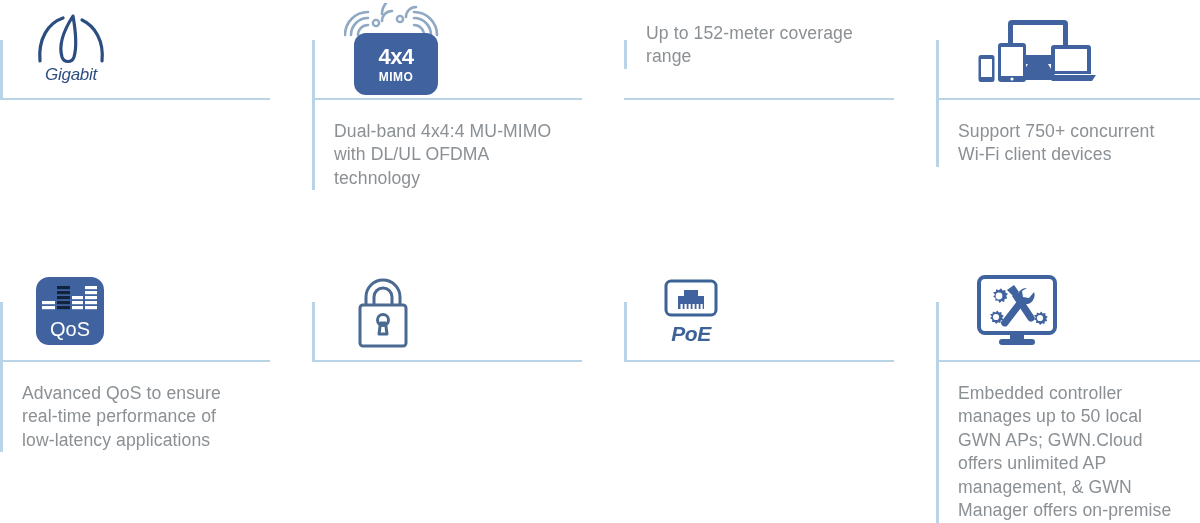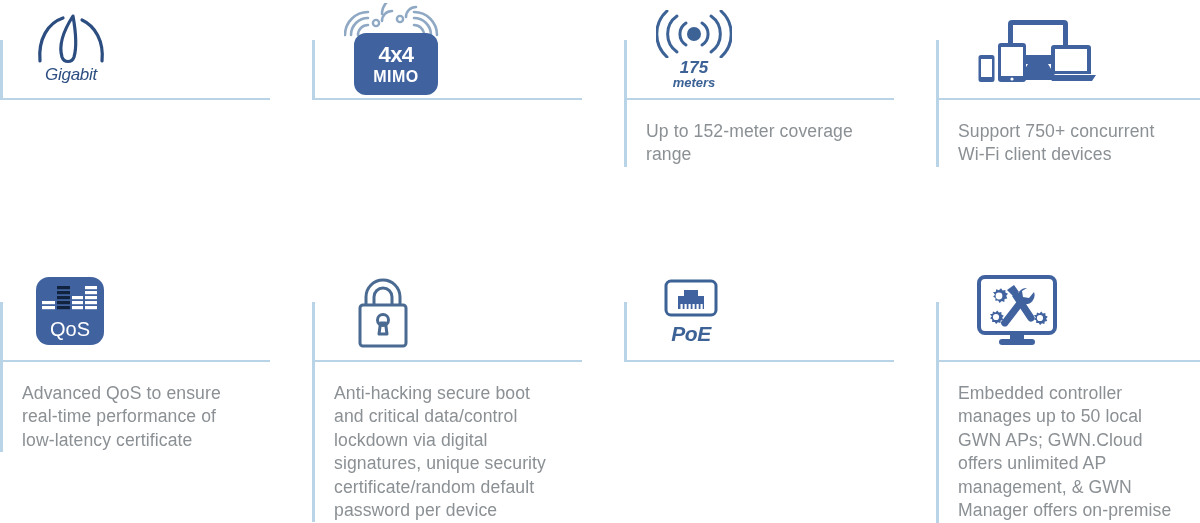--- a/index.html
+++ b/index.html
@@ -76,21 +76,21 @@
     justify-content: center;
     color: #ffffff;
   }
   .badge .big {
     font-size: 22px;
     font-weight: bold;
     line-height: 1;
     letter-spacing: -0.5px;
   }
   .badge .small {
-    font-size: 16px;
+    font-size: 12px;
     font-weight: bold;
     line-height: 1;
     margin-top: 3px;
     letter-spacing: 0.5px;
   }
   .gig-label {
     font-size: 17px;
     font-style: italic;
     font-weight: normal;
     color: #2c4d80;
@@ -157,43 +157,25 @@
             <path d="M93 32 A23 23 0 0 0 70 9"></path>
           </g>
         </svg>
         <div class="badge">
           <span class="big">4x4</span>
           <span class="small">MIMO</span>
         </div>
       </div>
     </div>
     <div class="hrule"></div>
+    <div class="desc">Dual-band 4x4:4 MU-MIMO with DL/UL OFDMA technology</div>
   </div>
 
   <div class="cell c2 r0">
     <div class="vrule"></div>
-    <div class="icon-area">
-      <div class="stack" style="padding-left:14px;">
-        <svg class="ico" width="76" height="48" viewBox="0 0 76 48">
-          <g fill="none" stroke="#3c6296" stroke-width="3" stroke-linecap="round">
-            <path d="M30 13 A13 13 0 0 0 30 35"></path>
-            <path d="M46 13 A13 13 0 0 1 46 35"></path>
-            <path d="M21 6 A22 22 0 0 0 21 42"></path>
-            <path d="M55 6 A22 22 0 0 1 55 42"></path>
-            <path d="M11 1 A31 31 0 0 0 11 47"></path>
-            <path d="M65 1 A31 31 0 0 1 65 47"></path>
-          </g>
-          <circle cx="38" cy="24" r="7" fill="#3c6296"></circle>
-        </svg>
-        <div class="meters-label">
-          <span class="n">175</span>
-          <span class="u">meters</span>
-        </div>
-      </div>
-    </div>
     <div class="hrule"></div>
     <div class="desc">Up to 152-meter coverage range</div>
   </div>
 
   <div class="cell c3 r0">
     <div class="vrule"></div>
     <div class="icon-area">
       <div class="stack" style="padding-left:22px;">
         <svg class="ico" width="120" height="72" viewBox="0 0 120 72">
           <g fill="#40639f">
@@ -247,38 +229,37 @@
               <rect x="43" y="11" width="12" height="3.2"></rect>
               <rect x="43" y="16" width="12" height="3.2"></rect>
               <rect x="43" y="21" width="12" height="3.2"></rect>
             </g>
           </svg>
           <span style="font-size:20px;line-height:1;margin-top:2px;font-weight:normal;">QoS</span>
         </div>
       </div>
     </div>
     <div class="hrule"></div>
-    <div class="desc">Advanced QoS to ensure real-time performance of low-latency certificate</div>
+    <div class="desc">Advanced QoS to ensure real-time performance of low-latency applications</div>
   </div>
 
   <div class="cell c1 r1">
     <div class="vrule"></div>
     <div class="icon-area">
       <div style="padding-left:22px;">
         <svg class="ico" width="62" height="76" viewBox="0 0 62 76">
           <path d="M14 32 v-8 a17 17 0 0 1 34 0 v8" fill="none" stroke="#4a6a91" stroke-width="3"></path>
           <path d="M22 32 v-8 a9 9 0 0 1 18 0 v8" fill="none" stroke="#4a6a91" stroke-width="3"></path>
           <rect x="8" y="32" width="46" height="41" rx="3" fill="none" stroke="#4a6a91" stroke-width="3"></rect>
           <circle cx="31" cy="47" r="5.5" fill="none" stroke="#4a6a91" stroke-width="3"></circle>
           <path d="M28.5 50 h5 l1.5 11 h-8 z" fill="none" stroke="#4a6a91" stroke-width="3" stroke-linejoin="round"></path>
         </svg>
       </div>
     </div>
     <div class="hrule"></div>
-    <div class="desc">Anti-hacking secure boot and critical data/control lockdown via digital signatures, unique security certificate/random default password per device</div>
   </div>
 
   <div class="cell c2 r1">
     <div class="vrule"></div>
     <div class="icon-area">
       <div class="stack" style="padding-left:22px;">
         <svg class="ico" width="54" height="42" viewBox="0 0 54 42">
           <rect x="2" y="2" width="50" height="34" rx="5" fill="none" stroke="#3c6296" stroke-width="3"></rect>
           <path d="M14 30 v-13 h6 v-6 h14 v6 h6 v13 z" fill="#40639f"></path>
           <g fill="#ffffff">

